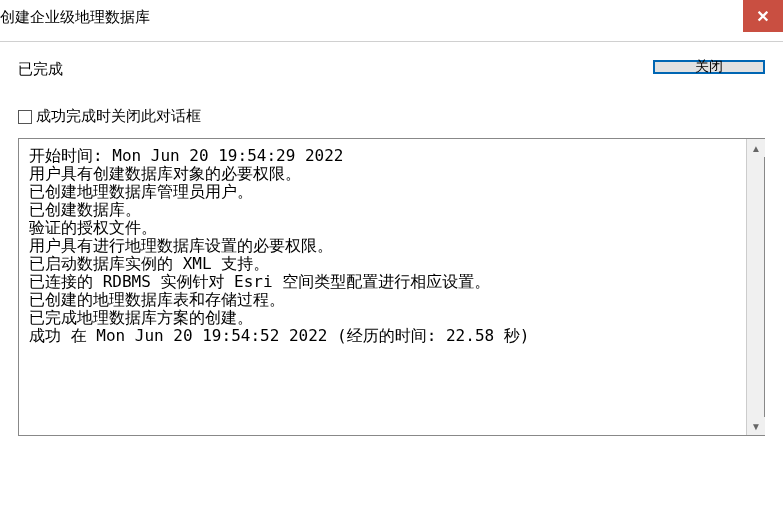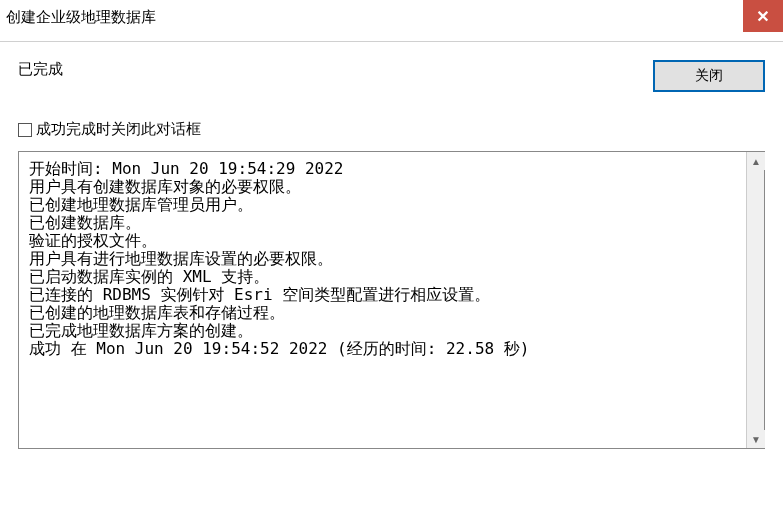--- a/index.html
+++ b/index.html
@@ -13,21 +13,21 @@
       background: #fff;
       width: 783px;
       height: 525px;
       overflow: hidden;
     }
     .titlebar {
       display: flex;
       align-items: flex-start;
       justify-content: space-between;
       height: 42px;
-      padding-left: 6px;
+      padding-left: 0;
       border-bottom: 1px solid #d0d0d0;
     }
     .title-text {
       padding-top: 8px;
       color: #000;
       font-size: 15px;
     }
     .close-x {
       width: 40px;
       height: 32px;
@@ -54,21 +54,21 @@
       font-size: 15px;
     }
     .button-col {
       display: flex;
       flex-direction: column;
       gap: 12px;
       align-items: flex-end;
     }
     .btn {
       width: 112px;
-      height: 32px;
+      height: 14px;
       background: #e1e1e1;
       border: 1px solid #7b7b7b;
       color: #000;
       font-size: 14px;
       cursor: pointer;
       font-family: Liberation Serif, serif;
       display: flex;
       align-items: center;
       justify-content: center;
     }

